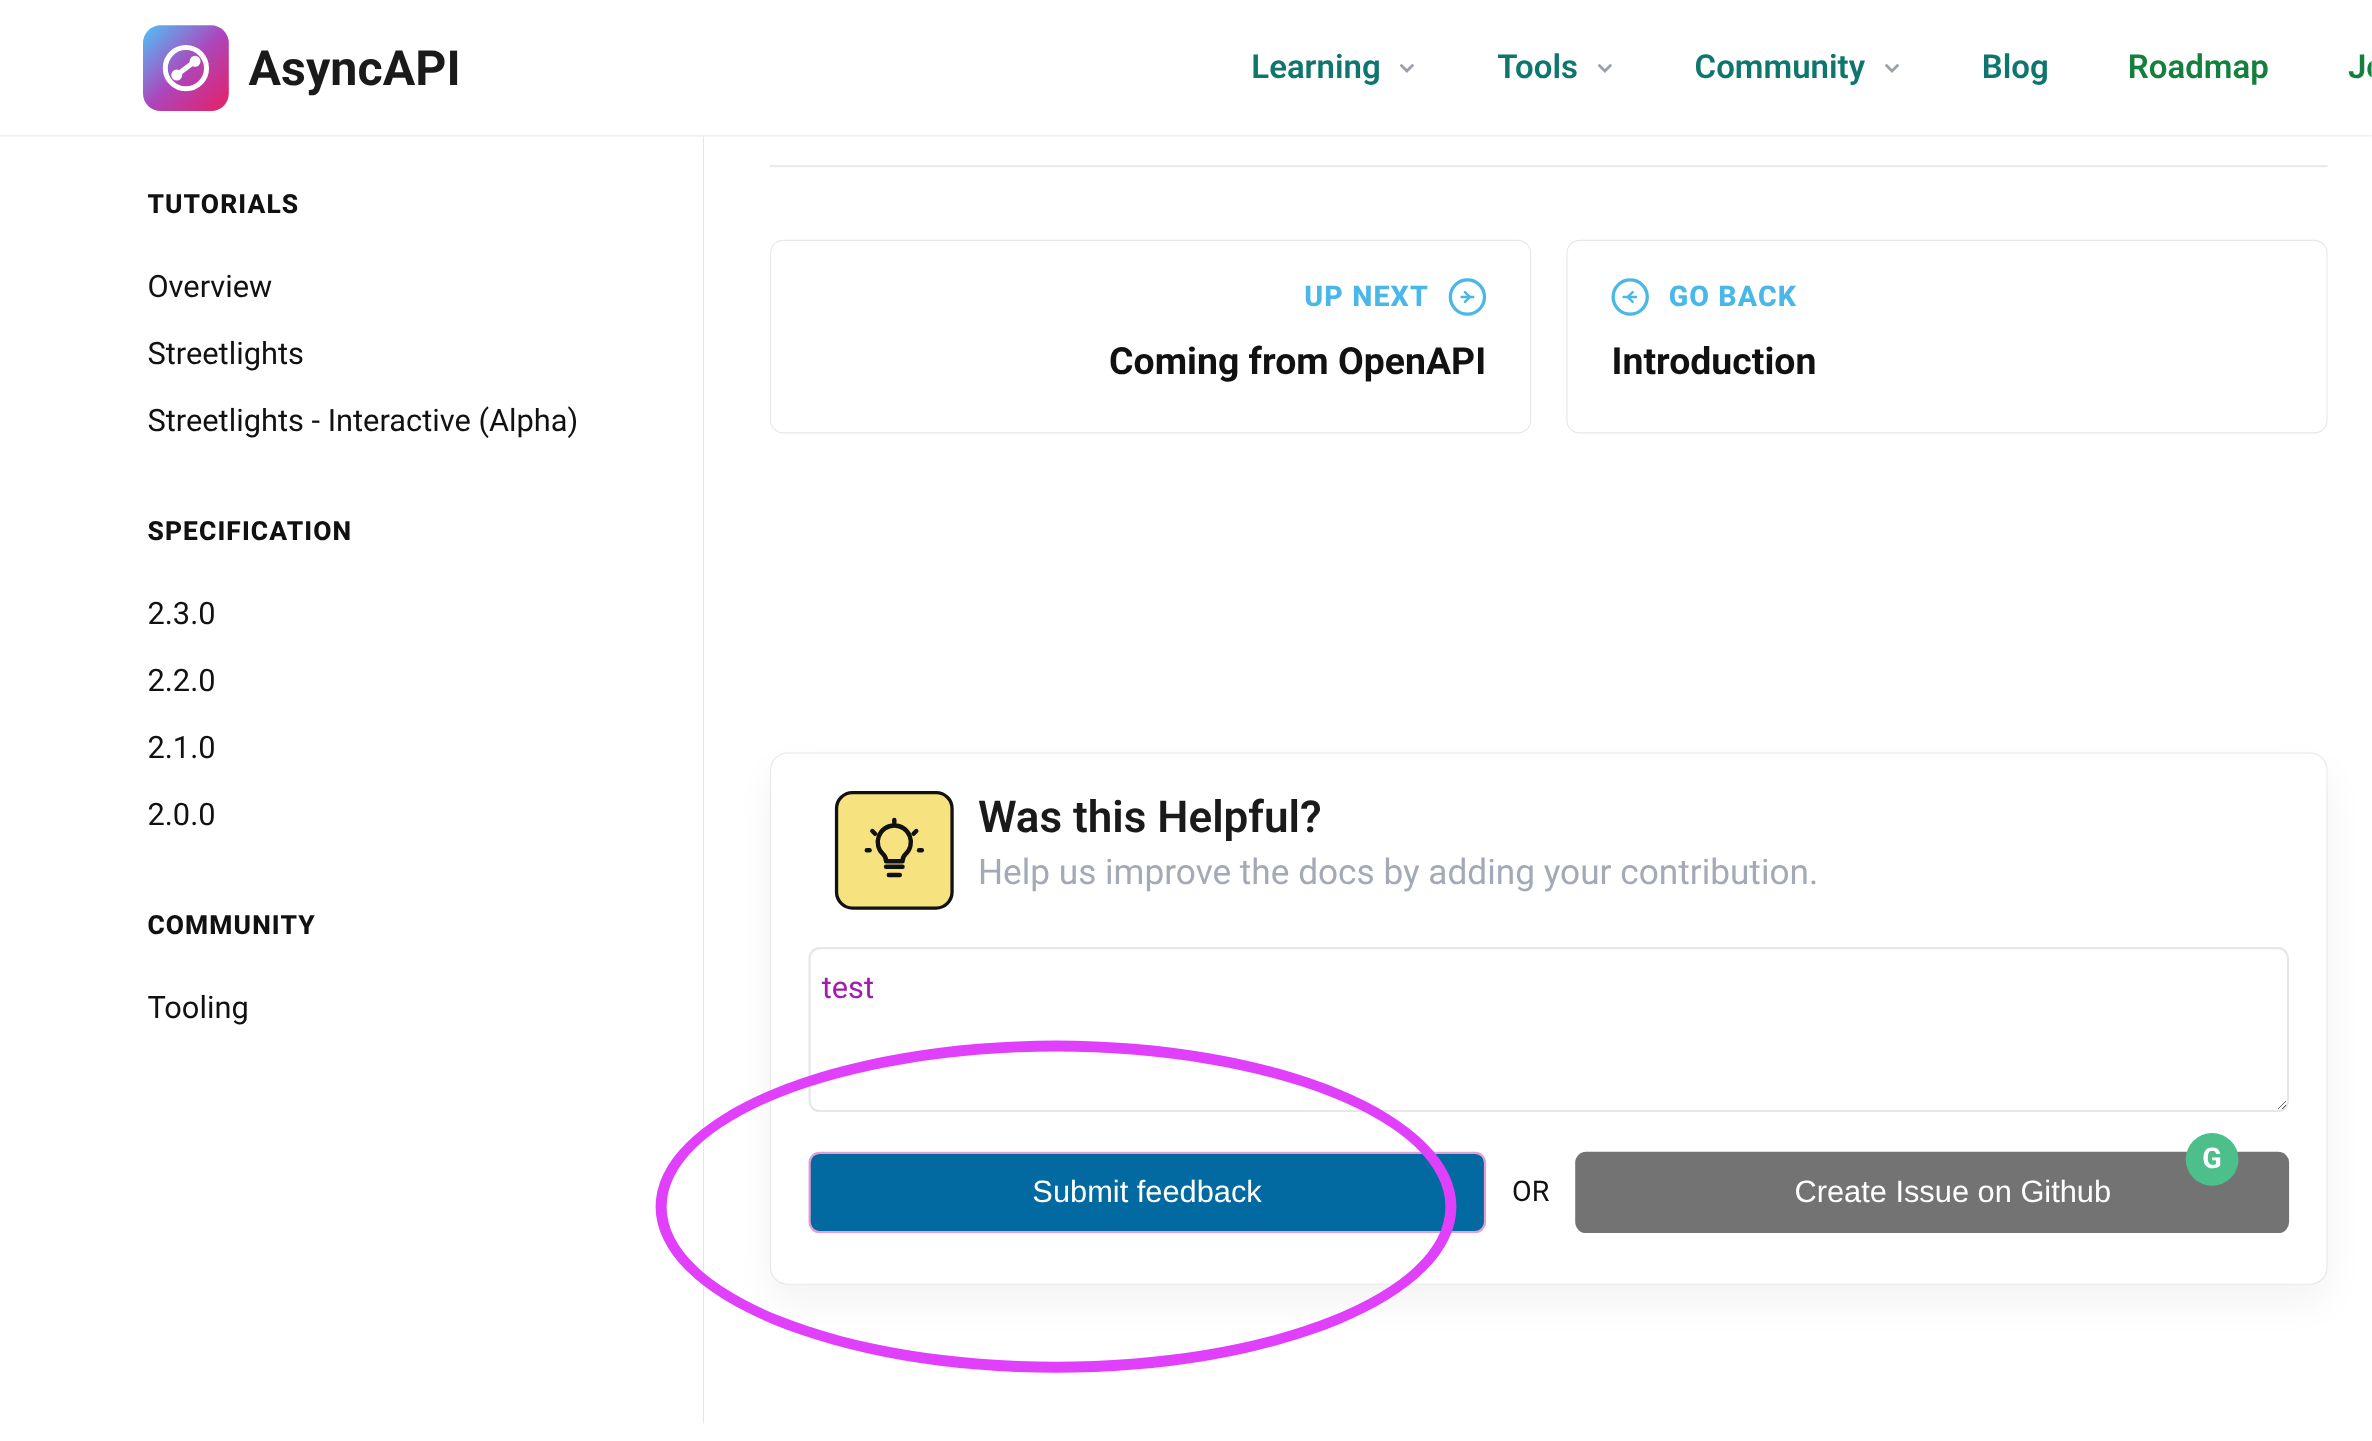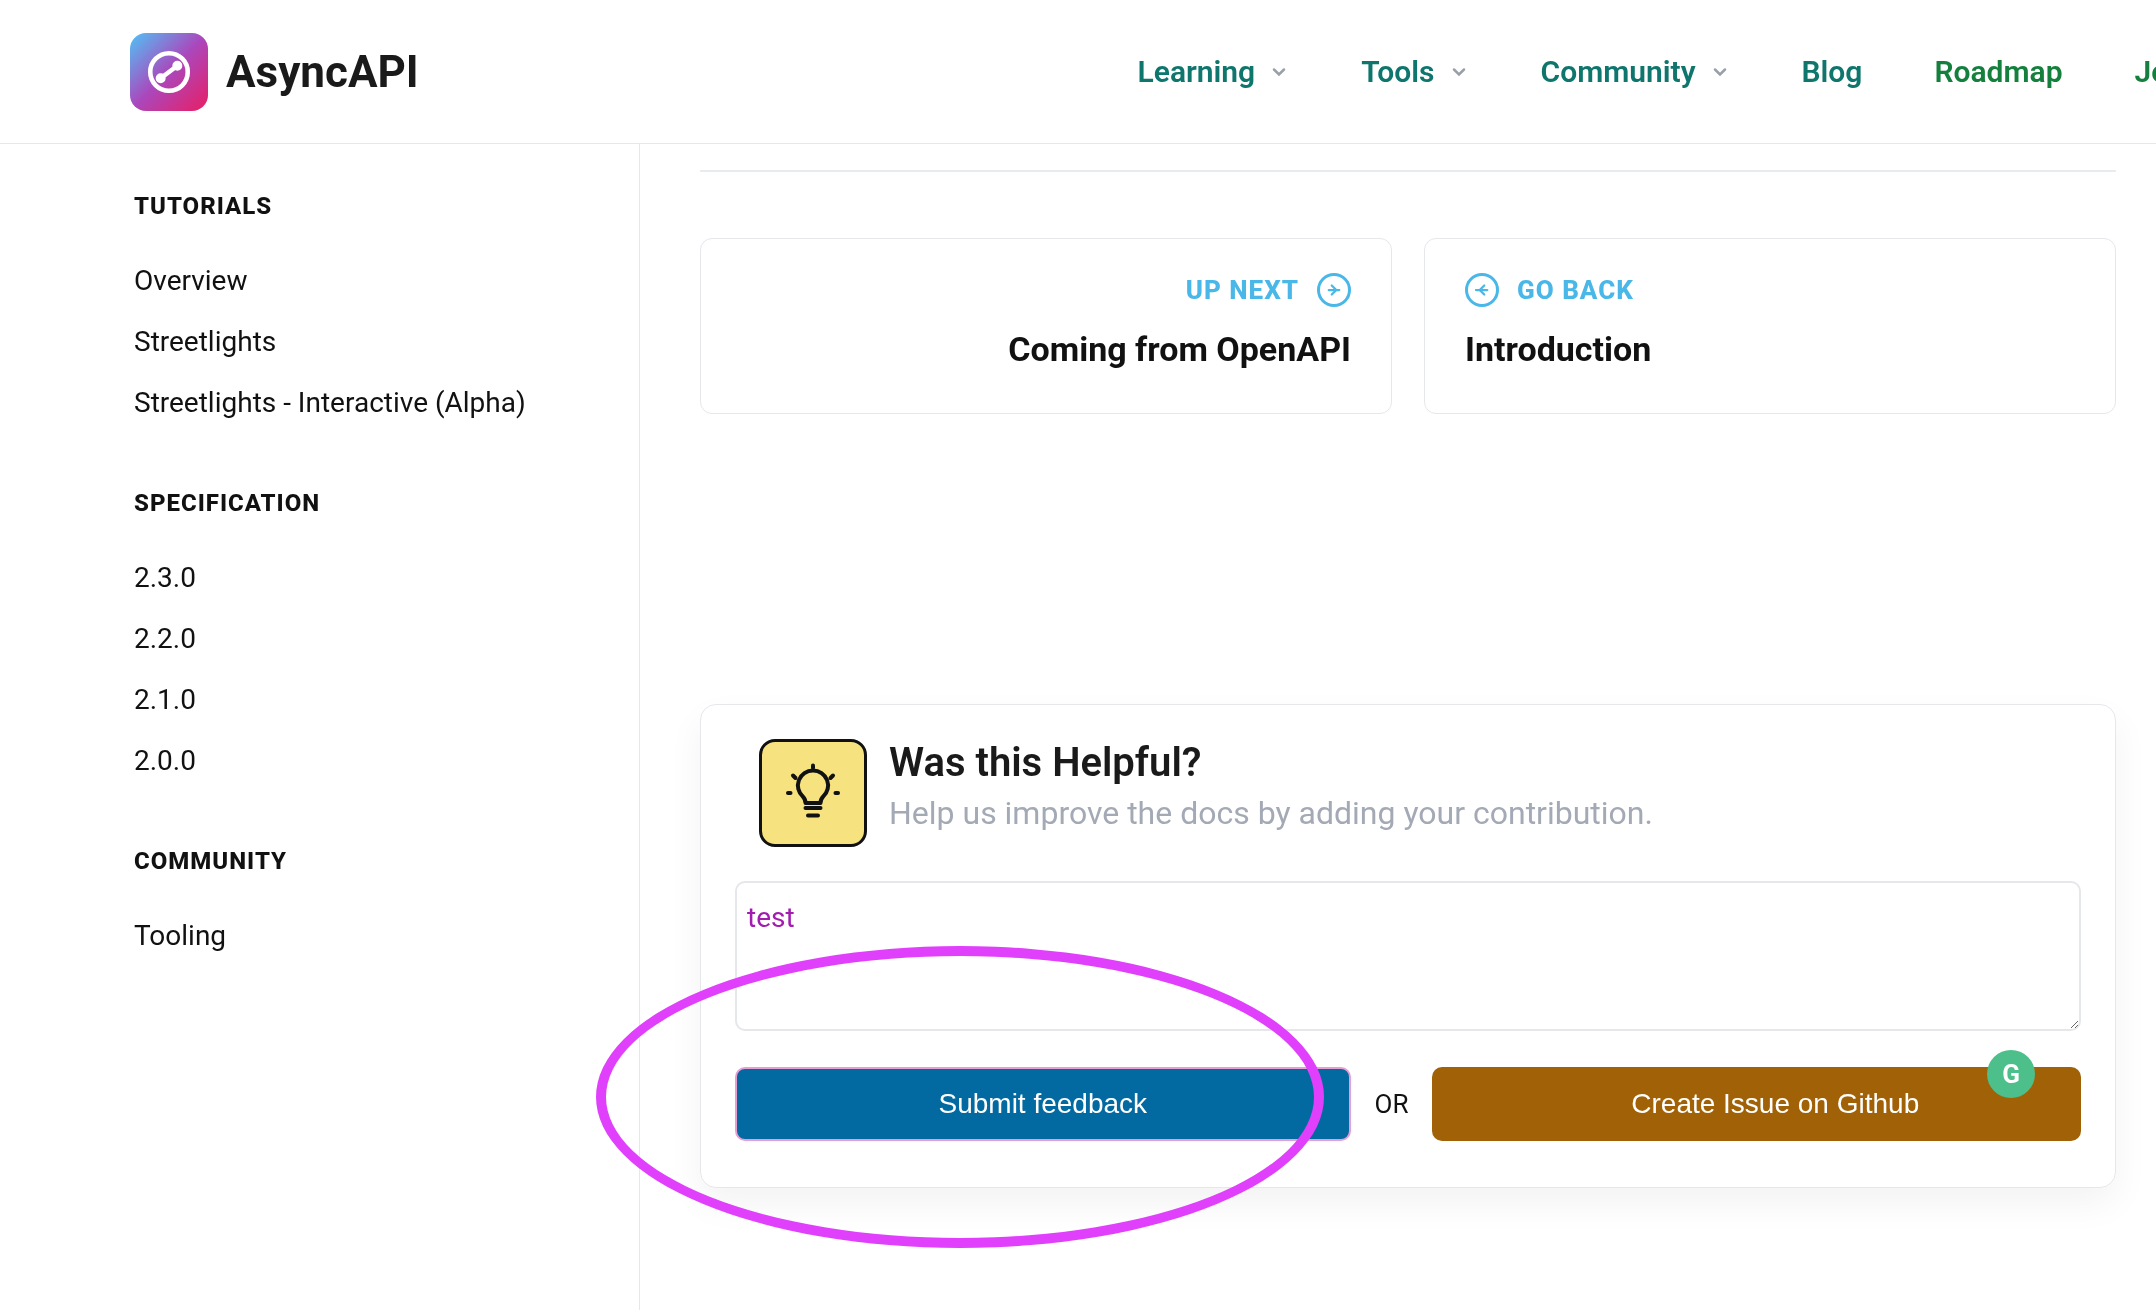--- a/index.html
+++ b/index.html
@@ -10,21 +10,21 @@
     width: 2156px;
     height: 1310px;
     overflow: hidden;
   }
   
   .header {
     display: flex;
     align-items: center;
     padding: 18px 0 18px 130px;
     border-bottom: 1px solid #e5e7eb;
-    height: 144px;
+    height: 124px;
   }
   .brand { display: flex; align-items: center; gap: 18px; }
   .brand-logo {
     width: 78px; height: 78px; border-radius: 16px;
     background: linear-gradient(135deg, #4FC3F7 0%, #AB47BC 50%, #E91E63 100%);
     display: flex; align-items: center; justify-content: center;
   }
   .brand-logo svg { width: 50px; height: 50px; }
   .brand-name { font-size: 44px; font-weight: 700; color: #1a1a1a; }
   .nav { margin-left: auto; display: flex; align-items: center; gap: 72px; padding-right: 0; }
@@ -101,21 +101,21 @@
   .fb-actions { display: flex; align-items: center; gap: 24px; margin-top: 32px; }
   .btn {
     flex: 1; height: 74px; border-radius: 10px; border: none;
     font-size: 28px; font-weight: 500; cursor: pointer;
     display: flex; align-items: center; justify-content: center;
   }
   .btn-primary {
     background: #0369a1; color: #fff;
     border: 2px solid #e79fd3;
   }
-  .btn-dark { background: #a16207; color: #fff; padding-left: 37px; }
+  .btn-dark { background: #737373; color: #fff; padding-left: 37px; }
   .or-label { font-size: 26px; color: #111; }
   
   .annot-ellipse {
     position: absolute;
     border: 10px solid #E040FB;
     border-radius: 50%;
     pointer-events: none;
     left: 596px; top: 946px;
     width: 728px; height: 302px;
   }

